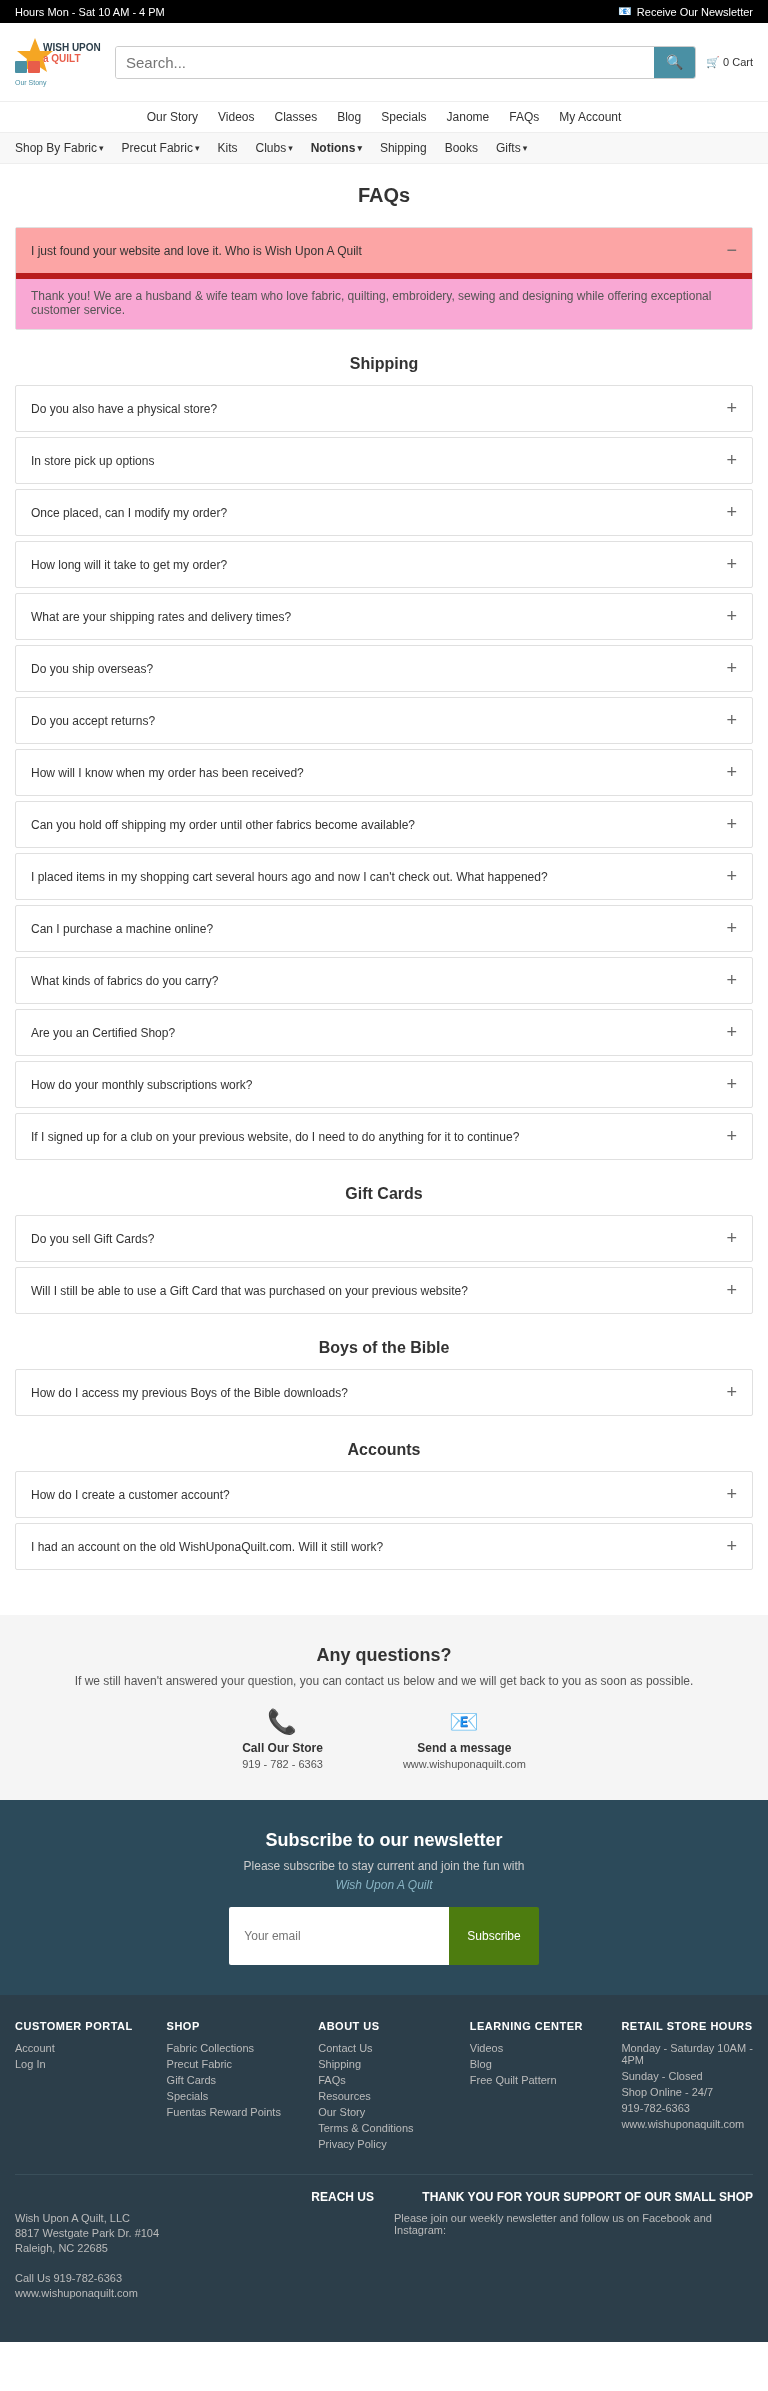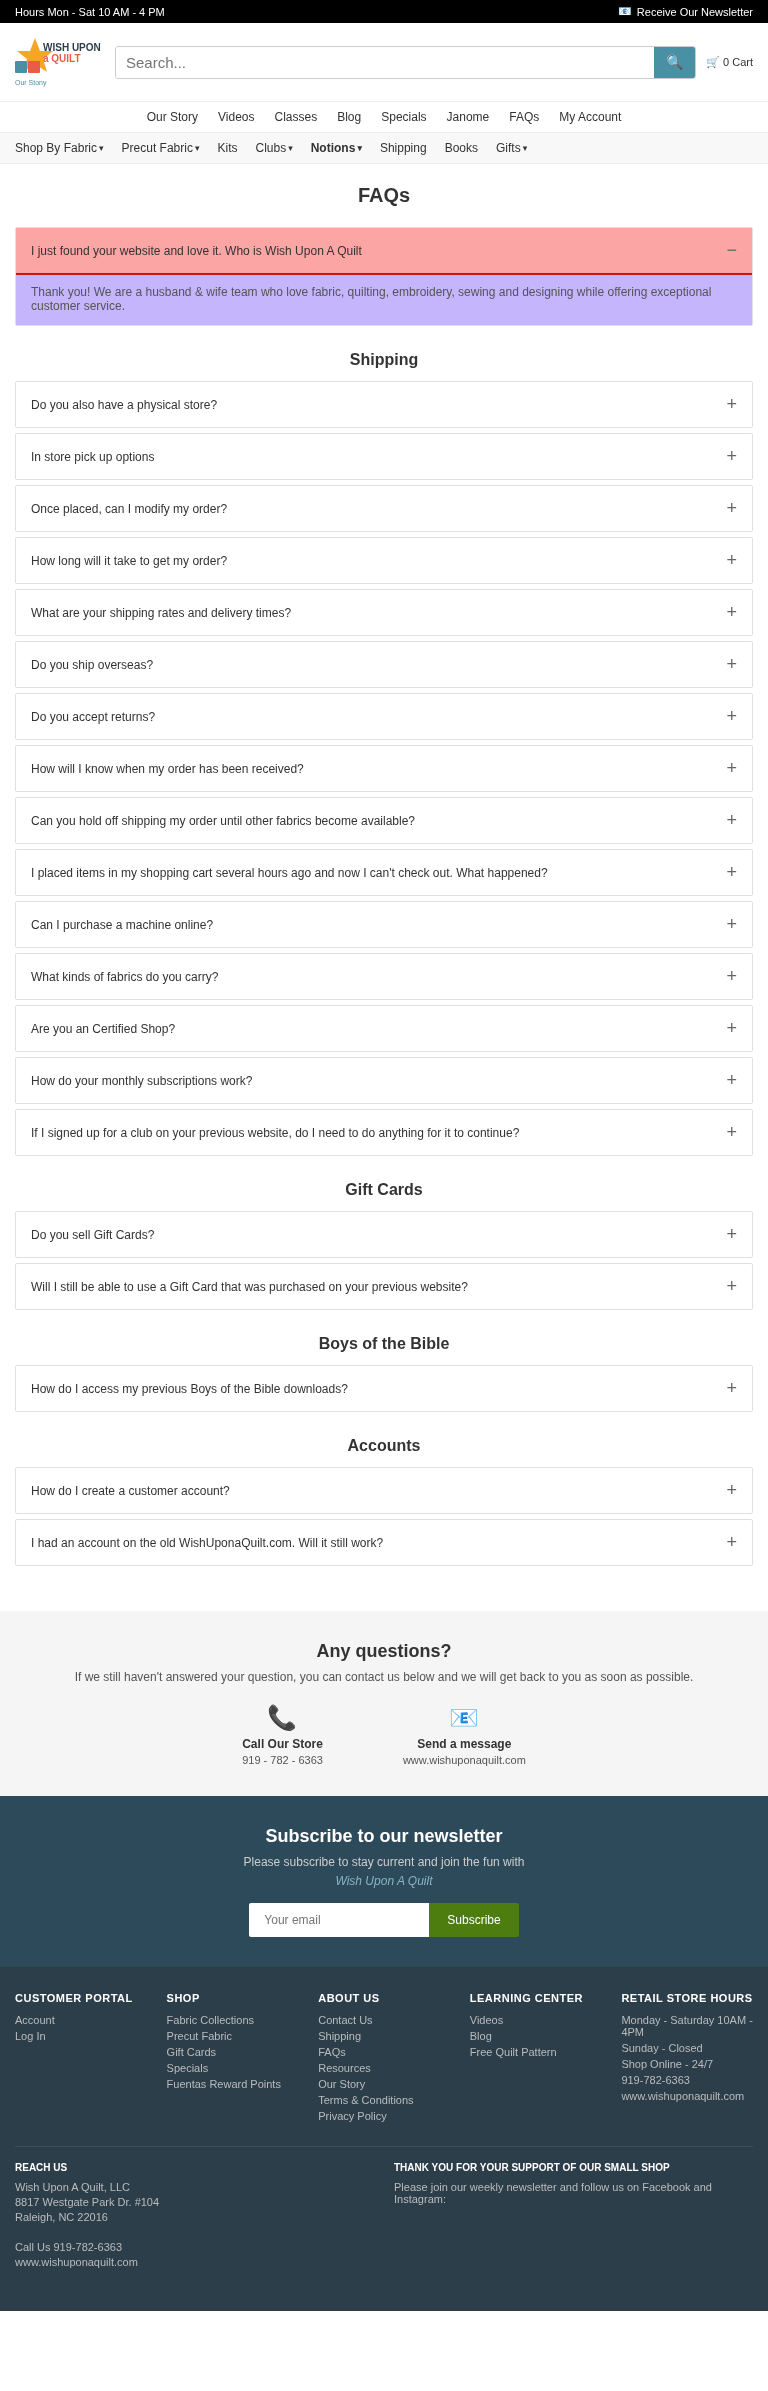--- a/index.html
+++ b/index.html
@@ -110,22 +110,22 @@
       cursor: pointer;
       font-size: 12px;
       color: #333;
     }
     .faq-plus { font-size: 18px; color: #666; font-weight: 300; }
     .faq-minus { font-size: 18px; color: #666; font-weight: 300; }
     .faq-answer {
       padding: 10px 15px 12px;
       font-size: 12px;
       color: #555;
-      border-top: 2px solid #b91c1c;
-      background: #c4b5fd;
+      border-top: 6px solid #b91c1c;
+      background: #f9a8d4;
     }
 
     
     .section-header {
       text-align: center;
       font-size: 16px;
       font-weight: bold;
       color: #333;
       margin: 25px 0 12px;
     }
@@ -160,22 +160,22 @@
     .newsletter-section h2 { font-size: 18px; margin-bottom: 8px; }
     .newsletter-section p { font-size: 12px; color: #ccc; margin-bottom: 5px; }
     .newsletter-section .brand { color: #8ab4c4; font-style: italic; margin-bottom: 15px; }
     .newsletter-form {
       display: flex;
       justify-content: center;
       gap: 0;
       margin-top: 15px;
     }
     .newsletter-form input {
-      padding: 10px 15px;
-      width: 180px;
+      padding: 22px 15px;
+      width: 220px;
       border: none;
       font-size: 12px;
       border-radius: 2px 0 0 2px;
       outline: none;
     }
     .newsletter-form button {
       background: #4d7c0f;
       color: #fff;
       border: none;
       padding: 10px 18px;
@@ -200,21 +200,21 @@
     .footer-col a, .footer-col p { display: block; color: #bbb; font-size: 11px; text-decoration: none; margin-bottom: 4px; }
 
     .footer-reach {
       display: flex;
       gap: 20px;
       padding: 15px 0;
       border-top: 1px solid #3a4f5a;
       margin-top: 15px;
     }
     .reach-col { flex: 1; }
-    .reach-col h4 { color: #fff; font-size: 10px; margin-bottom: 8px; text-transform: uppercase; }
+    .reach-col h4 { color: #fff; font-size: 12px; margin-bottom: 8px; text-transform: uppercase; text-align: right; }
     .reach-col p, .reach-col a { color: #bbb; font-size: 11px; display: block; margin-bottom: 3px; text-decoration: none; }
 
     
     .faq-item.open .faq-question { background: #fca5a5; }
 
     
     .nav-active { font-weight: bold; }
   </style>
 </head>
 <body>
@@ -506,21 +506,21 @@
       <p>919-782-6363</p>
       <a href="#">www.wishuponaquilt.com</a>
     </div>
   </div>
 
   <div class="footer-reach">
     <div class="reach-col">
       <h4>REACH US</h4>
       <p>Wish Upon A Quilt, LLC</p>
       <p>8817 Westgate Park Dr. #104</p>
-      <p>Raleigh, NC 22016</p>
+      <p>Raleigh, NC 22685</p>
       <br>
       <a href="#">Call Us 919-782-6363</a>
       <a href="#">www.wishuponaquilt.com</a>
     </div>
     <div class="reach-col">
       <h4>THANK YOU FOR YOUR SUPPORT OF OUR SMALL SHOP</h4>
       <p>Please join our weekly newsletter and follow us on Facebook and Instagram:</p>
     </div>
   </div>
 </div>

